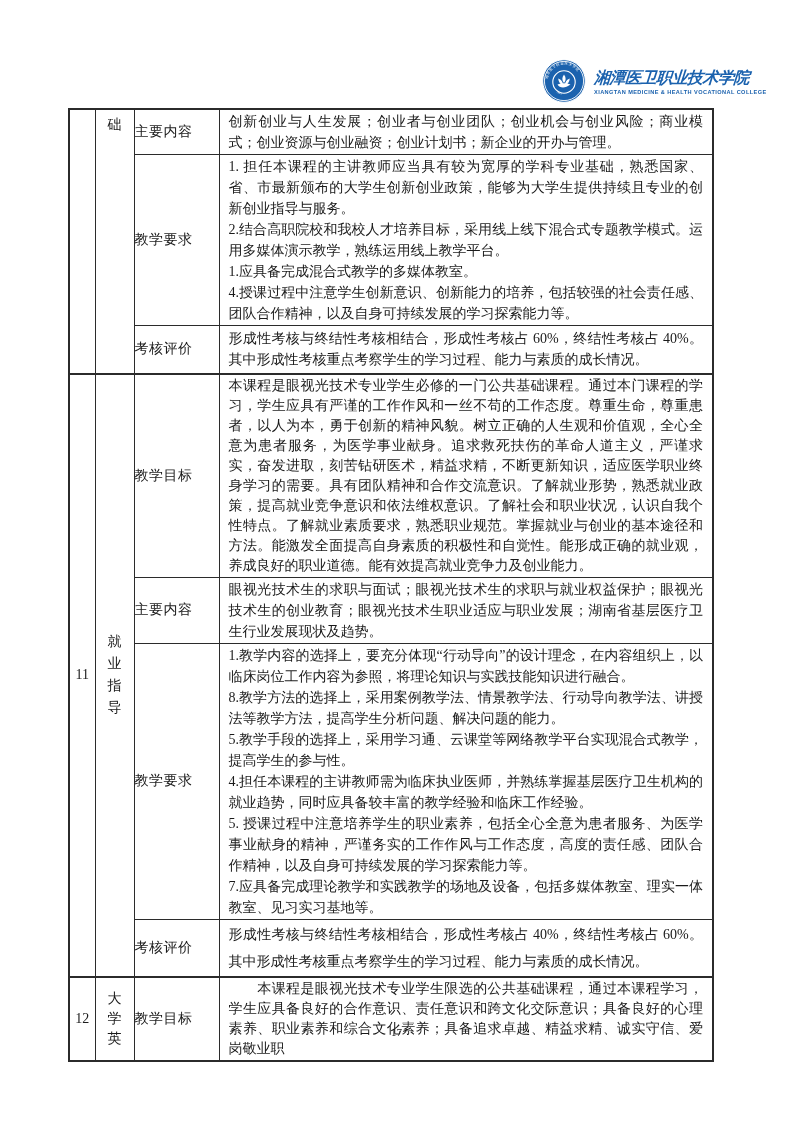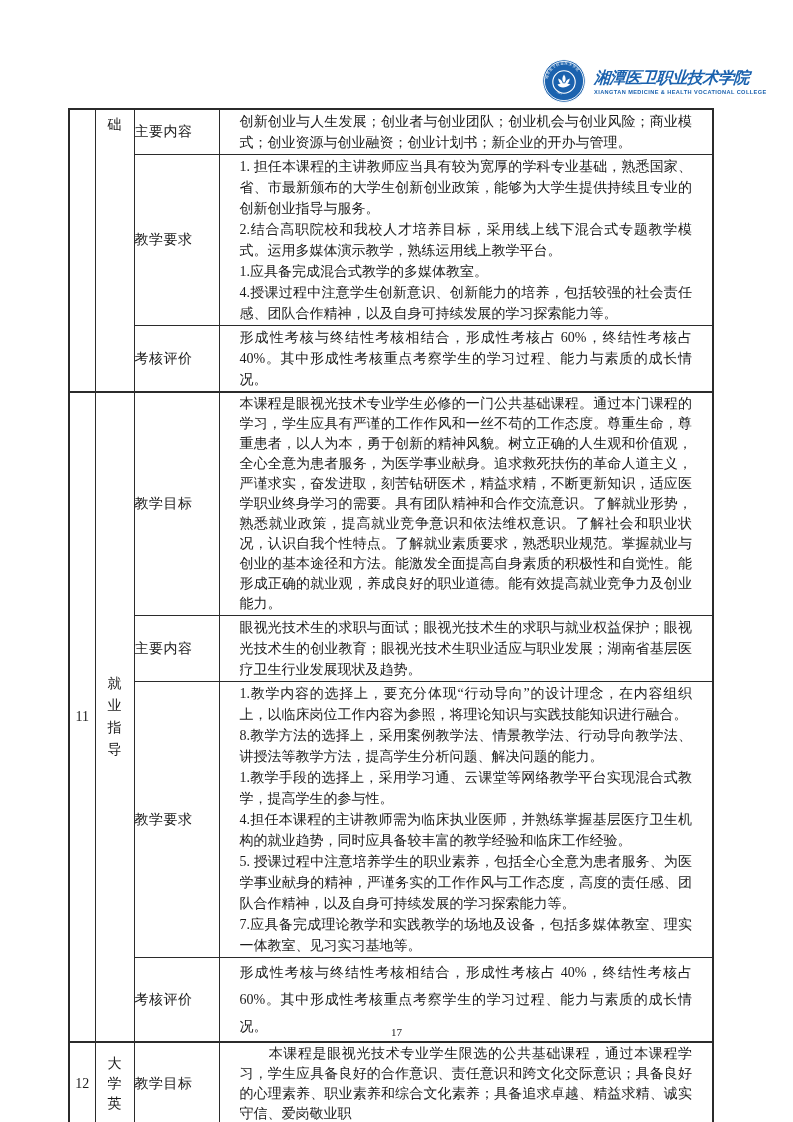--- a/index.html
+++ b/index.html
@@ -31,21 +31,21 @@
   table.course-table td {
     border:1px solid #2b2b2b; vertical-align:middle;
     font-size:14px; overflow:hidden;
   }
   table.course-table { border:2px solid #2b2b2b; }
   tr.group-start td { border-top:2px solid #2b2b2b; }
 
   td.col-num  { text-align:center; }
   td.col-course { text-align:center; }
   td.col-label { letter-spacing:0.5px; }
-  td.col-content { text-align:justify; padding:1px 20px; }
+  td.col-content { text-align:justify; padding:1px 9px; }
   td.col-content div { text-align:justify; }
 
   .vtext { display:inline-block; width:15px; word-break:break-all; text-align:center; }
   .vt-22 { line-height:22px; }
   .vt-20 { line-height:20px; }
 
   .lh19 { line-height:27px;border-radius:18px; }
   .lh20 { line-height:20px;margin-left:8px; }
   .lh21 { line-height:21px; }
 
@@ -129,21 +129,21 @@
     </tr>
     <tr style="height:64px">
       <td class="col-label">主要内容</td>
       <td class="col-content lh21">眼视光技术生的求职与面试；眼视光技术生的求职与就业权益保护；眼视光技术生的创业教育；眼视光技术生职业适应与职业发展；湖南省基层医疗卫生行业发展现状及趋势。</td>
     </tr>
     <tr style="height:275px">
       <td class="col-label">教学要求</td>
       <td class="col-content lh21">
         <div>1.教学内容的选择上，要充分体现“行动导向”的设计理念，在内容组织上，以临床岗位工作内容为参照，将理论知识与实践技能知识进行融合。</div>
         <div>8.教学方法的选择上，采用案例教学法、情景教学法、行动导向教学法、讲授法等教学方法，提高学生分析问题、解决问题的能力。</div>
-        <div>1.教学手段的选择上，采用学习通、云课堂等网络教学平台实现混合式教学，提高学生的参与性。</div>
+        <div>5.教学手段的选择上，采用学习通、云课堂等网络教学平台实现混合式教学，提高学生的参与性。</div>
         <div>4.担任本课程的主讲教师需为临床执业医师，并熟练掌握基层医疗卫生机构的就业趋势，同时应具备较丰富的教学经验和临床工作经验。</div>
         <div>5. 授课过程中注意培养学生的职业素养，包括全心全意为患者服务、为医学事业献身的精神，严谨务实的工作作风与工作态度，高度的责任感、团队合作精神，以及自身可持续发展的学习探索能力等。</div>
         <div>7.应具备完成理论教学和实践教学的场地及设备，包括多媒体教室、理实一体教室、见习实习基地等。</div>
       </td>
     </tr>
     <tr style="height:40px">
       <td class="col-label">考核评价</td>
       <td class="col-content lh19">形成性考核与终结性考核相结合，形成性考核占 40%，终结性考核占 60%。其中形成性考核重点考察学生的学习过程、能力与素质的成长情况。</td>
     </tr>
 

